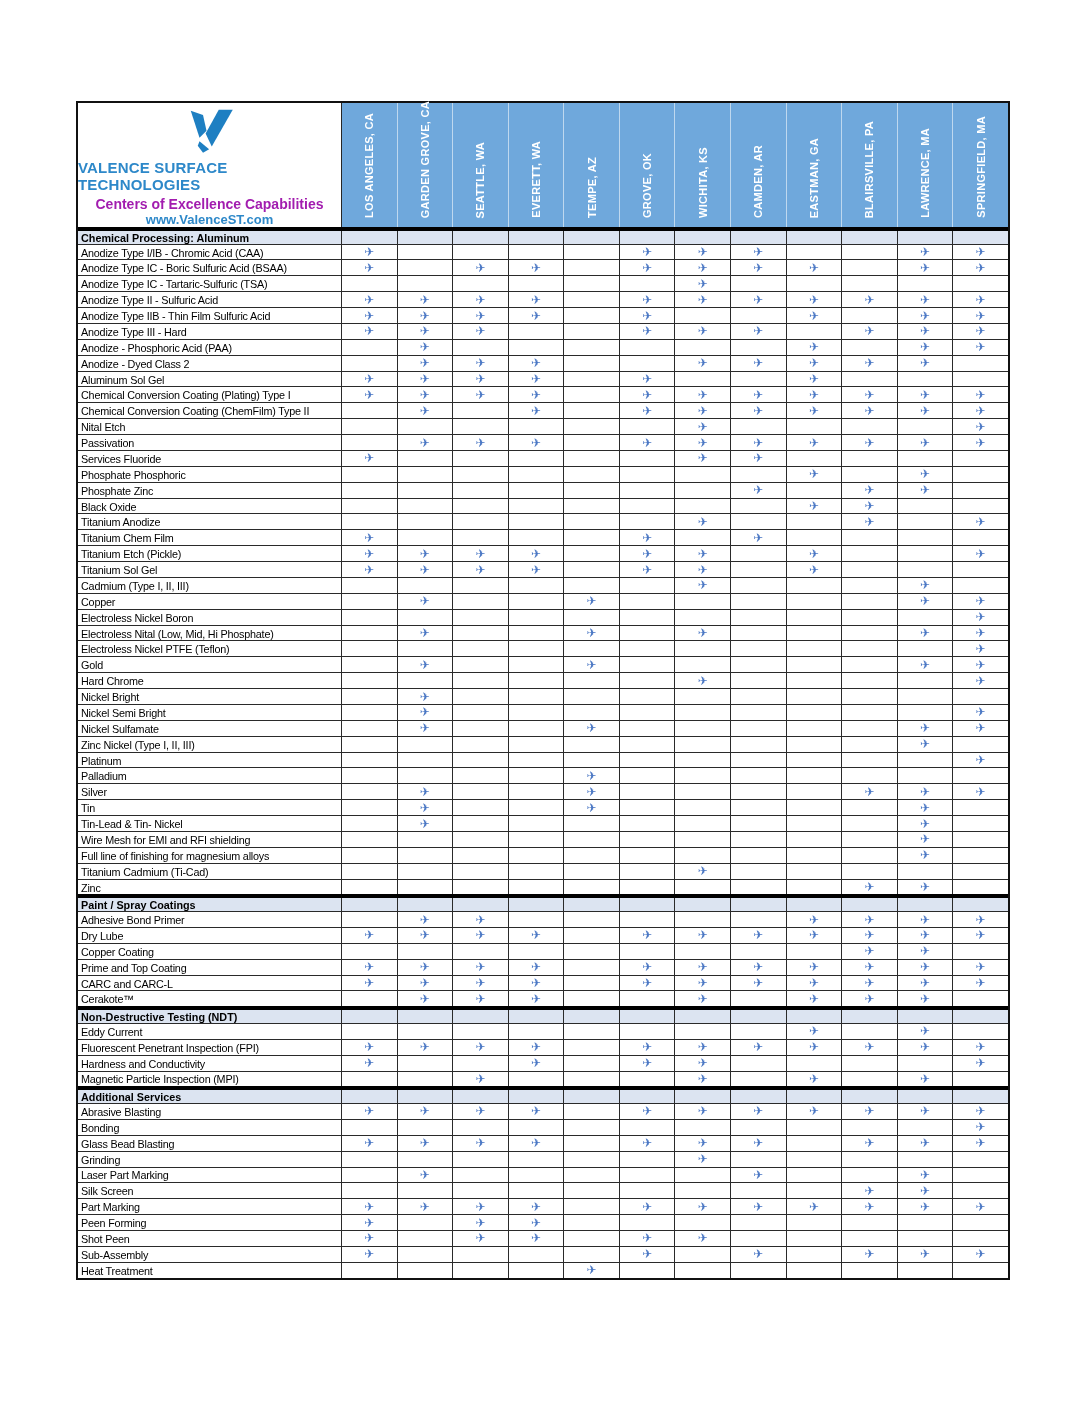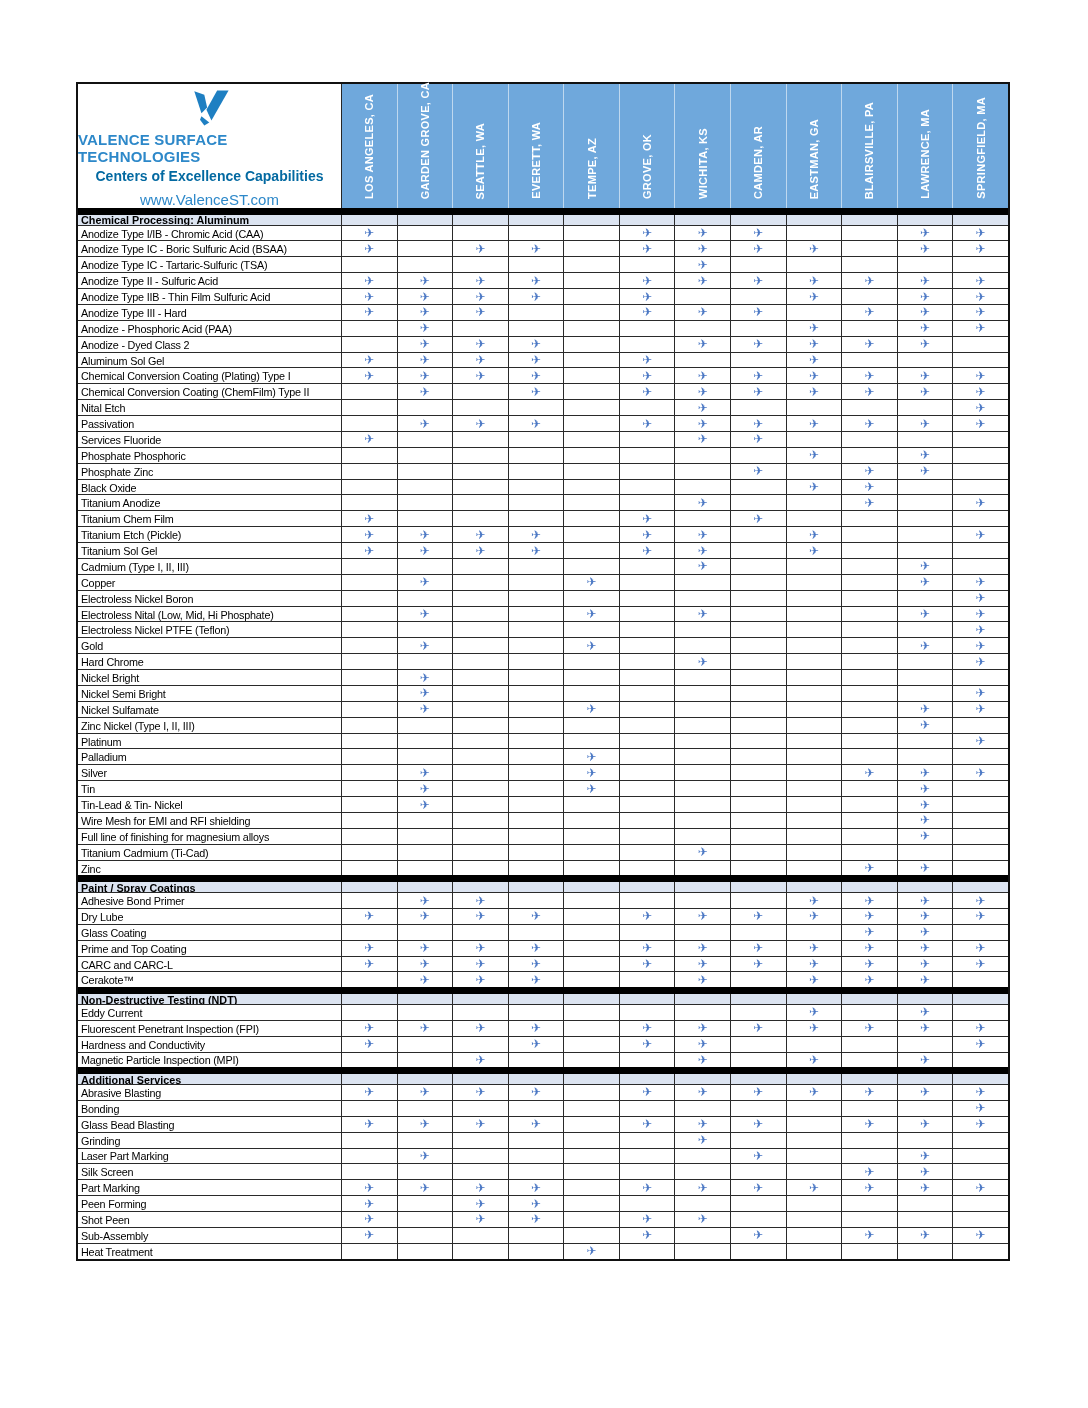--- a/index.html
+++ b/index.html
@@ -2,46 +2,46 @@
 <html><head>
 <meta charset="utf-8">
 <style>
   * { margin:0; padding:0; box-sizing:border-box; }
   html,body { background:#ffffff; }
   body {
     width:1088px; height:1408px; position:relative;
     font-family:"Liberation Sans", sans-serif;
   }
   .matrix {
-    position:absolute; left:76px; top:82px; width:934px;
+    position:absolute; left:76px; top:101px; width:934px;
     border:2px solid #111; background:#fff;
   }
   
   .hdr { display:flex; height:124px; }
   .hdr-left {
     width:263px; flex:none; background:#fff;
     display:flex; flex-direction:column; align-items:center;
   }
   .logo { margin-top:5px; }
   .t1 { color:#2d88c9; font-weight:bold; font-size:15px; margin-top:2px; letter-spacing:.2px; }
-  .t2 { color:#0369a1; font-weight:bold; font-size:14px; margin-top:3px; }
-  .t3 { color:#2d88c9; font-weight:normal; font-size:15px; margin-top:7px; }
+  .t2 { color:#a21caf; font-weight:bold; font-size:14px; margin-top:3px; }
+  .t3 { color:#2d88c9; font-weight:bold; font-size:13px; margin-top:0; }
   .hdr-cols { flex:1; display:flex; }
   .hcell {
     flex:1; background:#6fa8dc; border-left:1px solid rgba(255,255,255,.55);
     display:flex; align-items:flex-end; justify-content:center; padding-bottom:9px;
   }
   .hcell:first-child { border-left:1px solid #262626; }
   .vtext {
     writing-mode:vertical-rl; transform:rotate(180deg);
     color:#fff; font-weight:bold; font-size:11px; letter-spacing:.3px; white-space:nowrap;
   }
   
   .row { display:flex; height:15.88px; border-top:1px solid #2a2a2a; }
-  .row.band { background:#dce4f1; border-top:7px solid #000000; height:16.6px; }
+  .row.band { background:#dce4f1; border-top:4px solid #000000; height:16.6px; }
   .rlabel {
     width:263px; flex:none; font-size:10.8px; line-height:14px; color:#000;
     padding:1px 2px 0 3px; white-space:nowrap; overflow:hidden; letter-spacing:-.2px;
     display:flex; align-items:center;
   }
   .band .rlabel { font-weight:bold; letter-spacing:0; }
   .dcell {
     flex:1; border-left:1px solid #2a2a2a;
     display:flex; align-items:center; justify-content:center; overflow:hidden;
   }
@@ -1146,21 +1146,21 @@
           <span class="plane">✈</span>
         </div>
         <div class="dcell">
           <span class="plane">✈</span>
         </div>
         <div class="dcell">
           <span class="plane">✈</span>
         </div>
       </div>
       <div class="row">
-        <div class="rlabel">Glass Coating</div>
+        <div class="rlabel">Copper Coating</div>
         <div class="dcell"></div>
         <div class="dcell"></div>
         <div class="dcell"></div>
         <div class="dcell"></div>
         <div class="dcell"></div>
         <div class="dcell"></div>
         <div class="dcell"></div>
         <div class="dcell"></div>
         <div class="dcell"></div>
         <div class="dcell">

